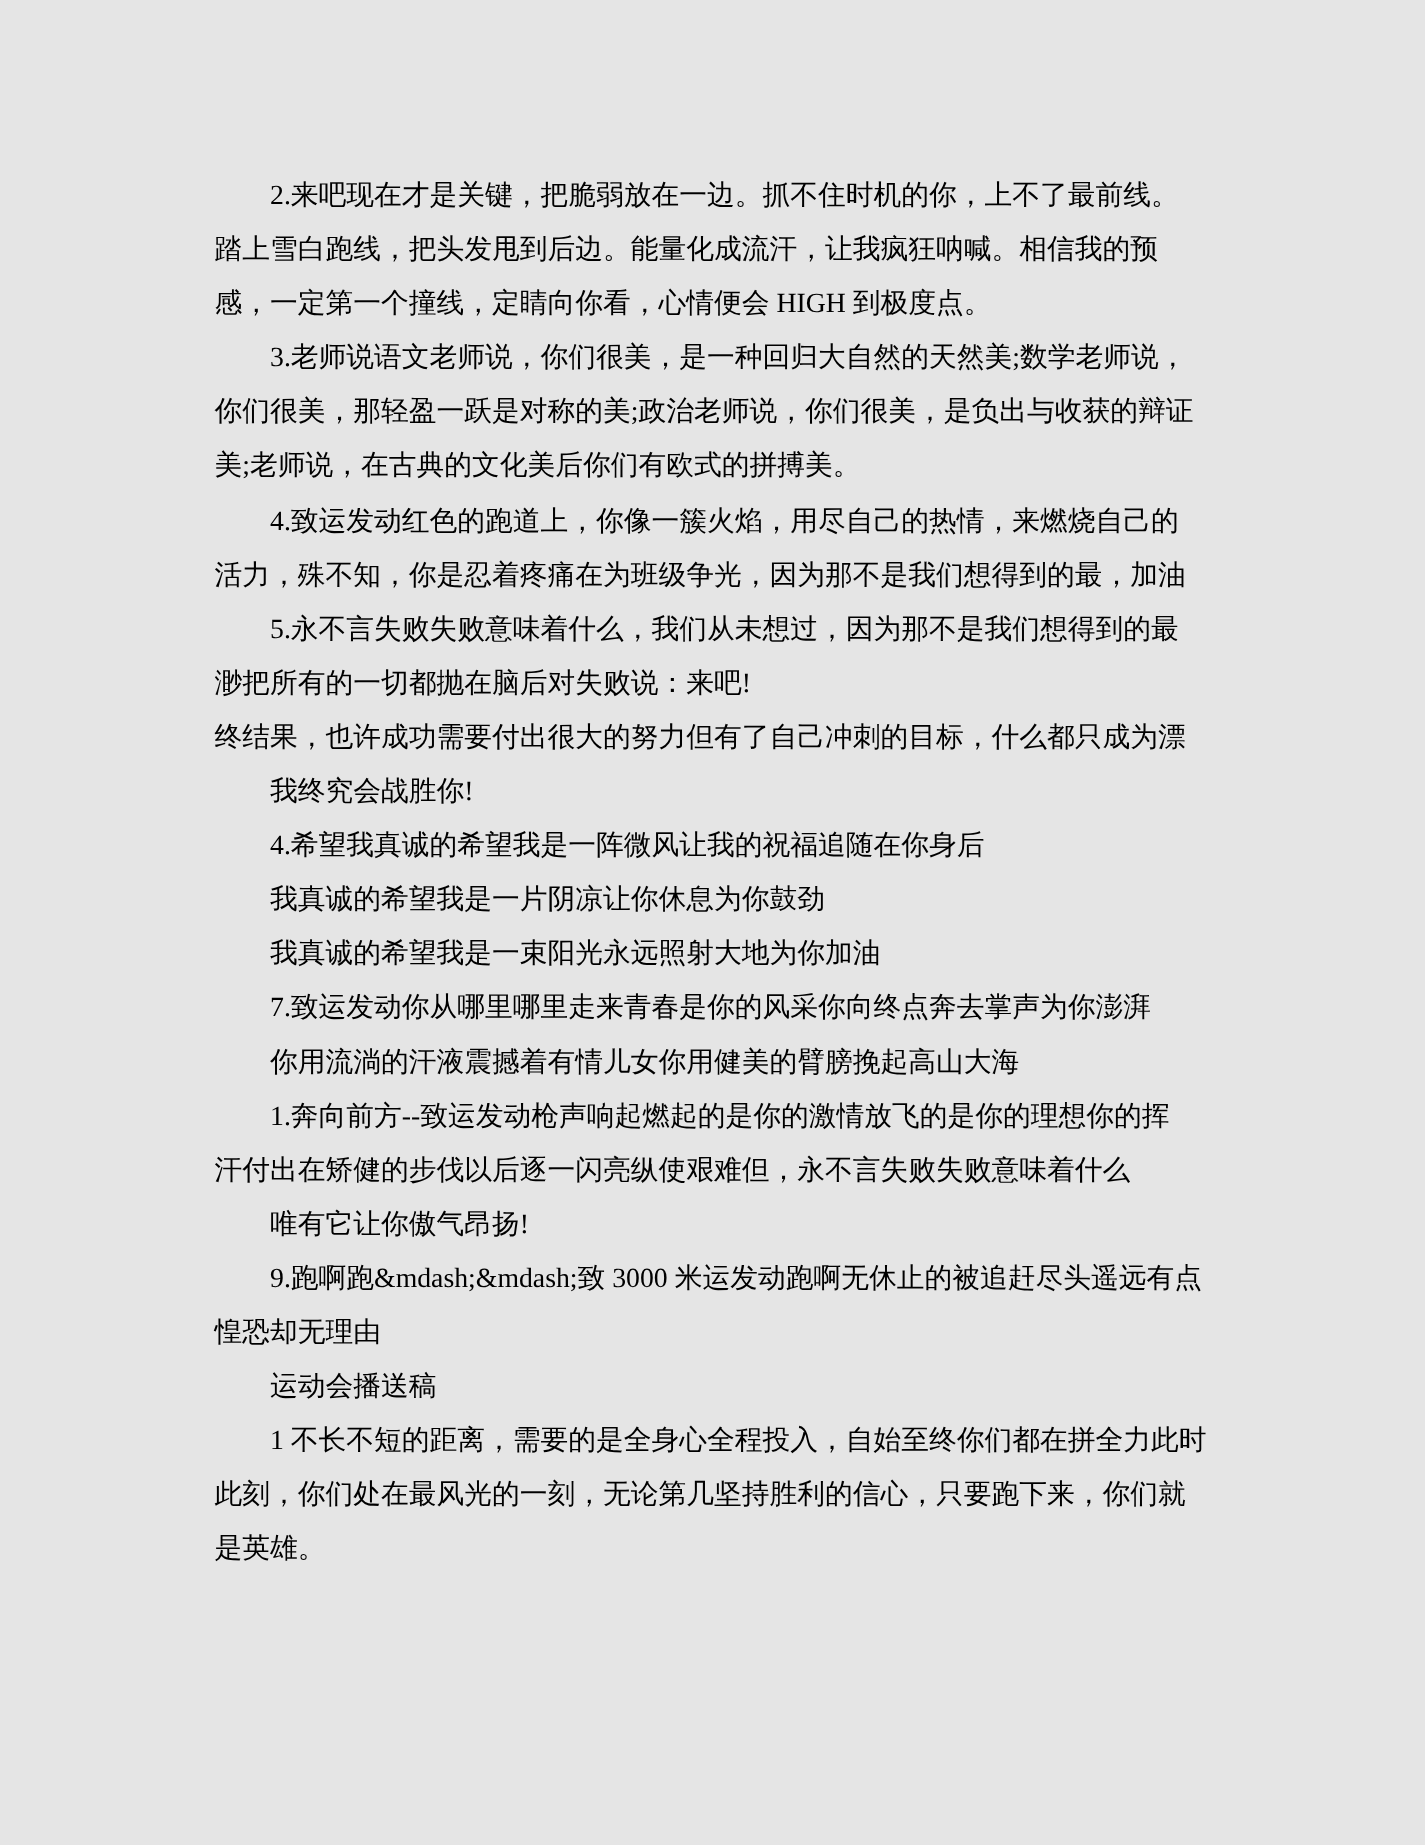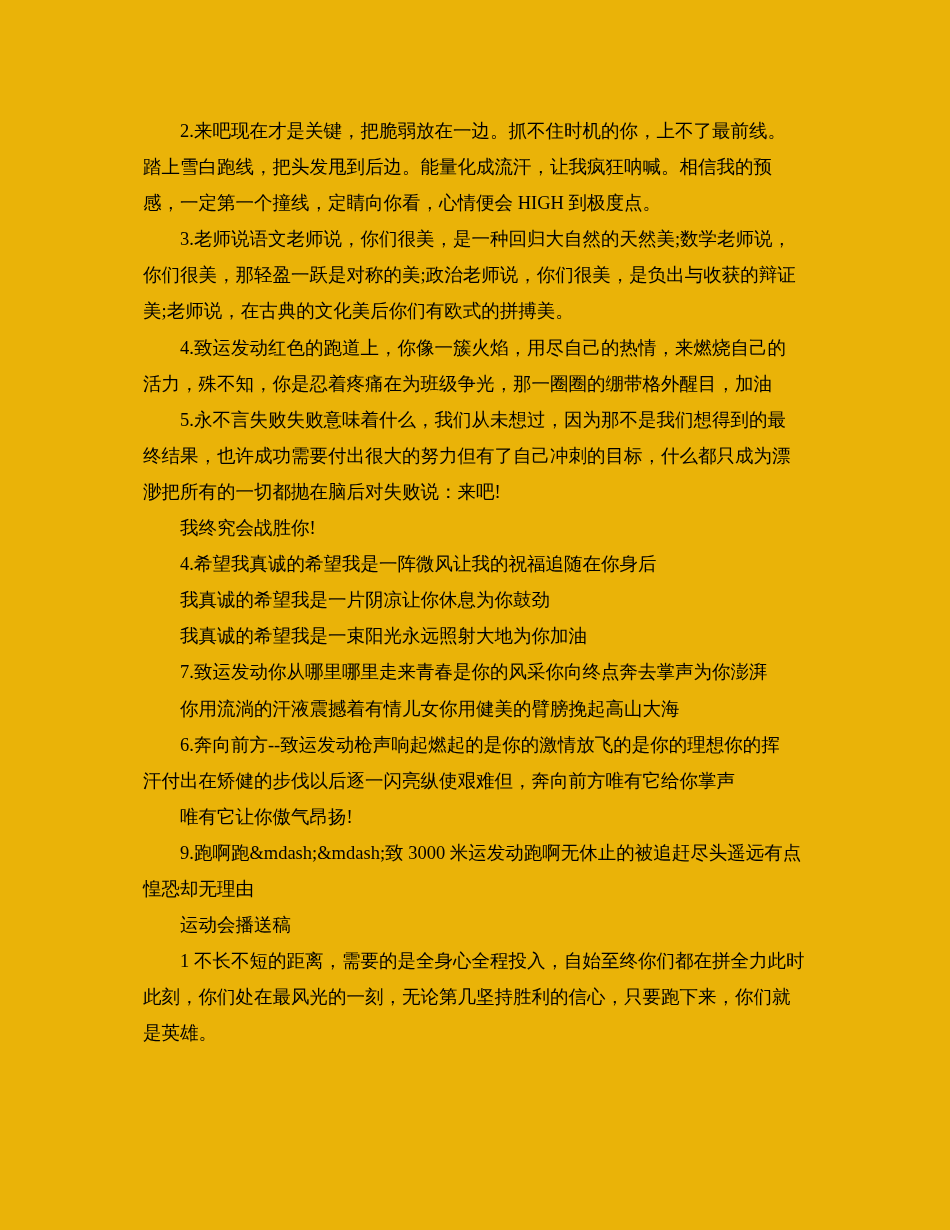--- a/index.html
+++ b/index.html
@@ -14,21 +14,21 @@
       overflow: hidden;
       font-family: "Liberation Serif", "DejaVu Serif", serif;
       color: #000000;
     }
     .page {
       position: absolute;
       left: 0;
       top: 0;
       width: 950px;
       height: 1230px;
-      background: #eab308;
+      background: #e5e5e5;
     }
     .text-column {
       position: absolute;
       left: 143px;
       top: 113px;
       width: 670px;
     }
     .para {
       margin: 0;
       padding: 0;
@@ -58,27 +58,27 @@
     </div>
 
     <div class="para">
       <div class="line indent">3.老师说语文老师说，你们很美，是一种回归大自然的天然美;数学老师说，</div>
       <div class="line">你们很美，那轻盈一跃是对称的美;政治老师说，你们很美，是负出与收获的辩证</div>
       <div class="line">美;老师说，在古典的文化美后你们有欧式的拼搏美。</div>
     </div>
 
     <div class="para">
       <div class="line indent">4.致运发动红色的跑道上，你像一簇火焰，用尽自己的热情，来燃烧自己的</div>
-      <div class="line">活力，殊不知，你是忍着疼痛在为班级争光，那一圈圈的绷带格外醒目，加油</div>
+      <div class="line">活力，殊不知，你是忍着疼痛在为班级争光，因为那不是我们想得到的最，加油</div>
     </div>
 
     <div class="para">
       <div class="line indent">5.永不言失败失败意味着什么，我们从未想过，因为那不是我们想得到的最</div>
+      <div class="line">渺把所有的一切都抛在脑后对失败说：来吧!</div>
       <div class="line">终结果，也许成功需要付出很大的努力但有了自己冲刺的目标，什么都只成为漂</div>
-      <div class="line">渺把所有的一切都抛在脑后对失败说：来吧!</div>
     </div>
 
     <div class="para">
       <div class="line indent">我终究会战胜你!</div>
     </div>
 
     <div class="para">
       <div class="line indent">4.希望我真诚的希望我是一阵微风让我的祝福追随在你身后</div>
     </div>
     <div class="para">
@@ -89,22 +89,22 @@
     </div>
 
     <div class="para">
       <div class="line indent">7.致运发动你从哪里哪里走来青春是你的风采你向终点奔去掌声为你澎湃</div>
     </div>
     <div class="para">
       <div class="line indent">你用流淌的汗液震撼着有情儿女你用健美的臂膀挽起高山大海</div>
     </div>
 
     <div class="para">
-      <div class="line indent">6.奔向前方--致运发动枪声响起燃起的是你的激情放飞的是你的理想你的挥</div>
-      <div class="line">汗付出在矫健的步伐以后逐一闪亮纵使艰难但，奔向前方唯有它给你掌声</div>
+      <div class="line indent">1.奔向前方--致运发动枪声响起燃起的是你的激情放飞的是你的理想你的挥</div>
+      <div class="line">汗付出在矫健的步伐以后逐一闪亮纵使艰难但，永不言失败失败意味着什么</div>
     </div>
     <div class="para">
       <div class="line indent">唯有它让你傲气昂扬!</div>
     </div>
 
     <div class="para">
       <div class="line indent">9.跑啊跑&amp;mdash;&amp;mdash;致 3000 米运发动跑啊无休止的被追赶尽头遥远有点</div>
       <div class="line">惶恐却无理由</div>
     </div>
 

